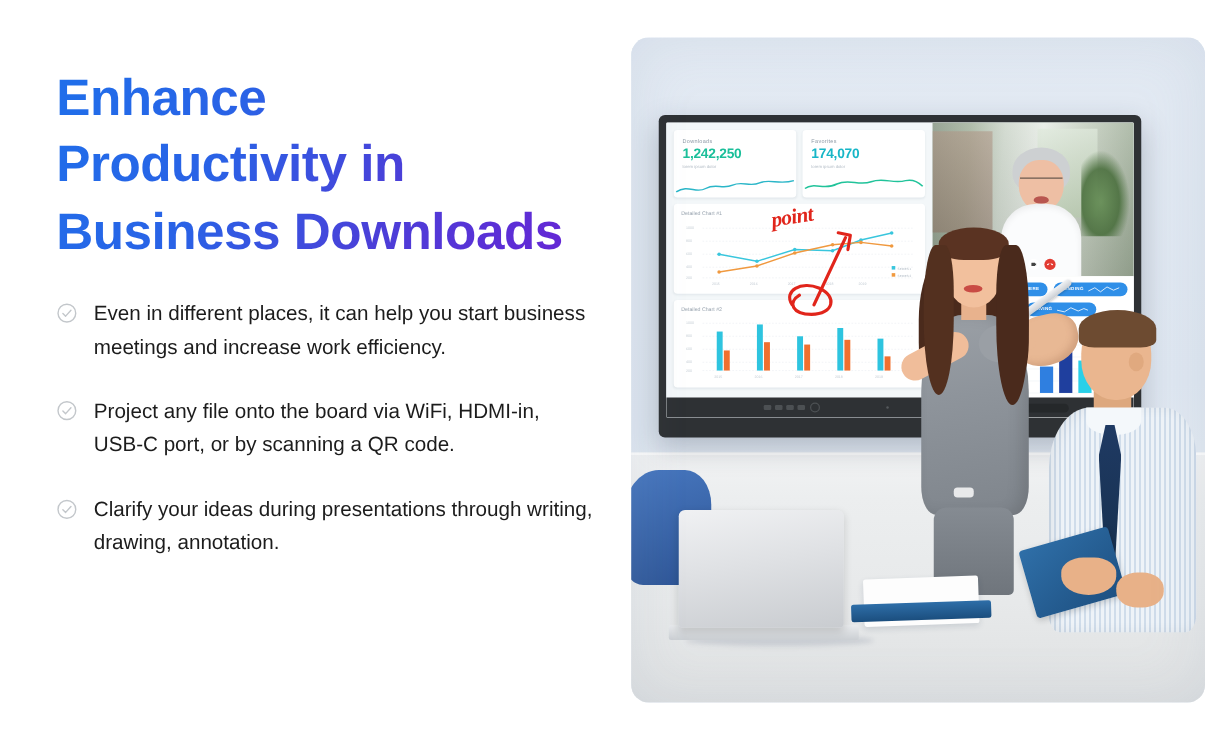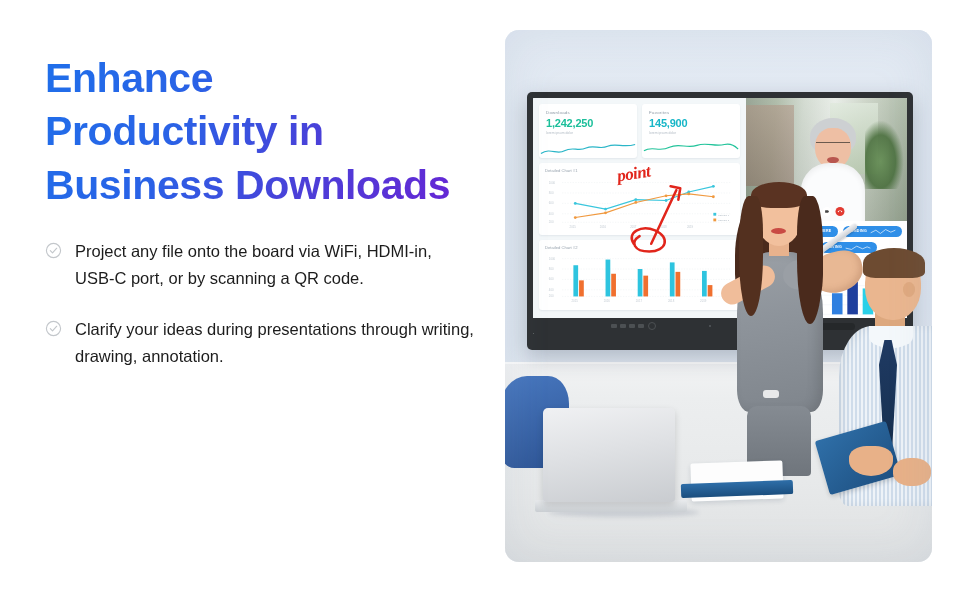--- a/index.html
+++ b/index.html
@@ -28,20 +28,21 @@
   .bullet-text{
     font-size:16.5px;line-height:1.62;color:#1c1c1c;font-weight:400;
     max-width:400px;
   }
 
   
   .photo{
     position:absolute;left:505px;top:30px;width:427px;height:532px;
     border-radius:14px;overflow:hidden;
     background:linear-gradient(170deg,#e2e9f2 0%,#dde6f0 40%,#e8edf3 100%);
+    padding-left:32px;
   }
   
   .wall{position:absolute;inset:0;background:linear-gradient(175deg,#e3eaf3 0%,#dfe7f1 55%,#eef1f5 100%);}
 
   
   .table-surface{
     position:absolute;left:-10px;right:-10px;bottom:0;height:200px;
     background:linear-gradient(180deg,#f2f3f4 0%,#eceeef 18%,#e7e9ea 60%,#dfe1e2 100%);
   }
   .table-edge{position:absolute;left:0;right:0;top:0;height:2px;background:rgba(255,255,255,.75);}
@@ -207,20 +208,29 @@
 <div class="page">
 
   <div class="left">
 
     <h1 class="headline">Enhance
 Productivity in
 Business Downloads</h1>
 
     <ul class="bullets">
 
+      <li class="bullet">
+        <span class="check-icon">
+          <svg viewBox="0 0 24 24" fill="none">
+            <circle cx="12" cy="12" r="10" stroke="#c3c7cb" stroke-width="1.6"></circle>
+            <path d="M7.5 12.3l3.1 3.1 6-6.6" stroke="#c3c7cb" stroke-width="1.6" stroke-linecap="round" stroke-linejoin="round"></path>
+          </svg>
+        </span>
+        <span class="bullet-text">Even in different places, it can help you start business meetings and increase work efficiency.</span>
+      </li>
 
       <li class="bullet">
         <span class="check-icon">
           <svg viewBox="0 0 24 24" fill="none">
             <circle cx="12" cy="12" r="10" stroke="#c3c7cb" stroke-width="1.6"></circle>
             <path d="M7.5 12.3l3.1 3.1 6-6.6" stroke="#c3c7cb" stroke-width="1.6" stroke-linecap="round" stroke-linejoin="round"></path>
           </svg>
         </span>
         <span class="bullet-text">Project any file onto the board via WiFi, HDMI-in, USB-C port, or by scanning a QR code.</span>
       </li>
@@ -255,21 +265,21 @@
               <div class="kvalue">1,242,250</div>
               <div class="ksub">lorem ipsum dolor</div>
               <div class="kspark">
                 <svg viewBox="0 0 100 20" preserveAspectRatio="none">
                   <path d="M2 15 C12 8,18 17,26 12 C34 7,40 13,48 9 C56 5,62 11,70 7 C78 3,86 9,98 5" fill="none" stroke="#2bb6c8" stroke-width="1.3"></path>
                 </svg>
               </div>
             </div>
             <div class="kcard">
               <div class="klabel">Favorites</div>
-              <div class="kvalue alt">145,900</div>
+              <div class="kvalue alt">174,070</div>
               <div class="ksub">lorem ipsum dolor</div>
               <div class="kspark">
                 <svg viewBox="0 0 100 20" preserveAspectRatio="none">
                   <path d="M2 12 C10 6,18 14,28 8 C38 3,46 10,56 6 C66 2,74 8,84 5 C92 3,96 8,98 10" fill="none" stroke="#21c39a" stroke-width="1.3"></path>
                 </svg>
               </div>
             </div>
           </div>
 
           <div class="panelcard">

